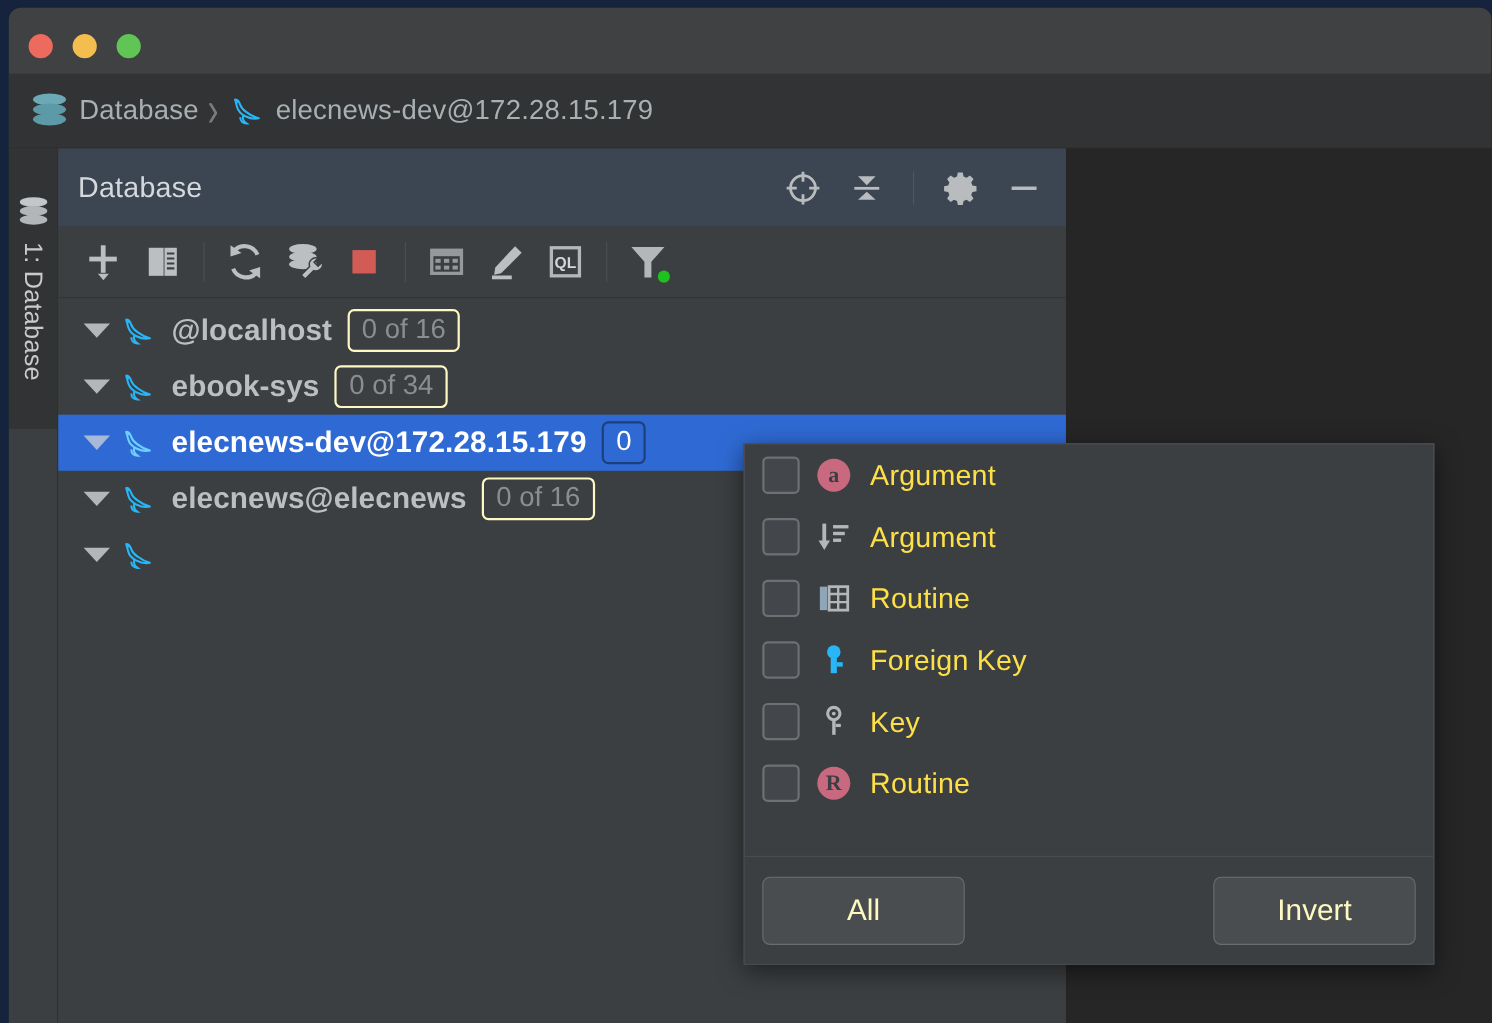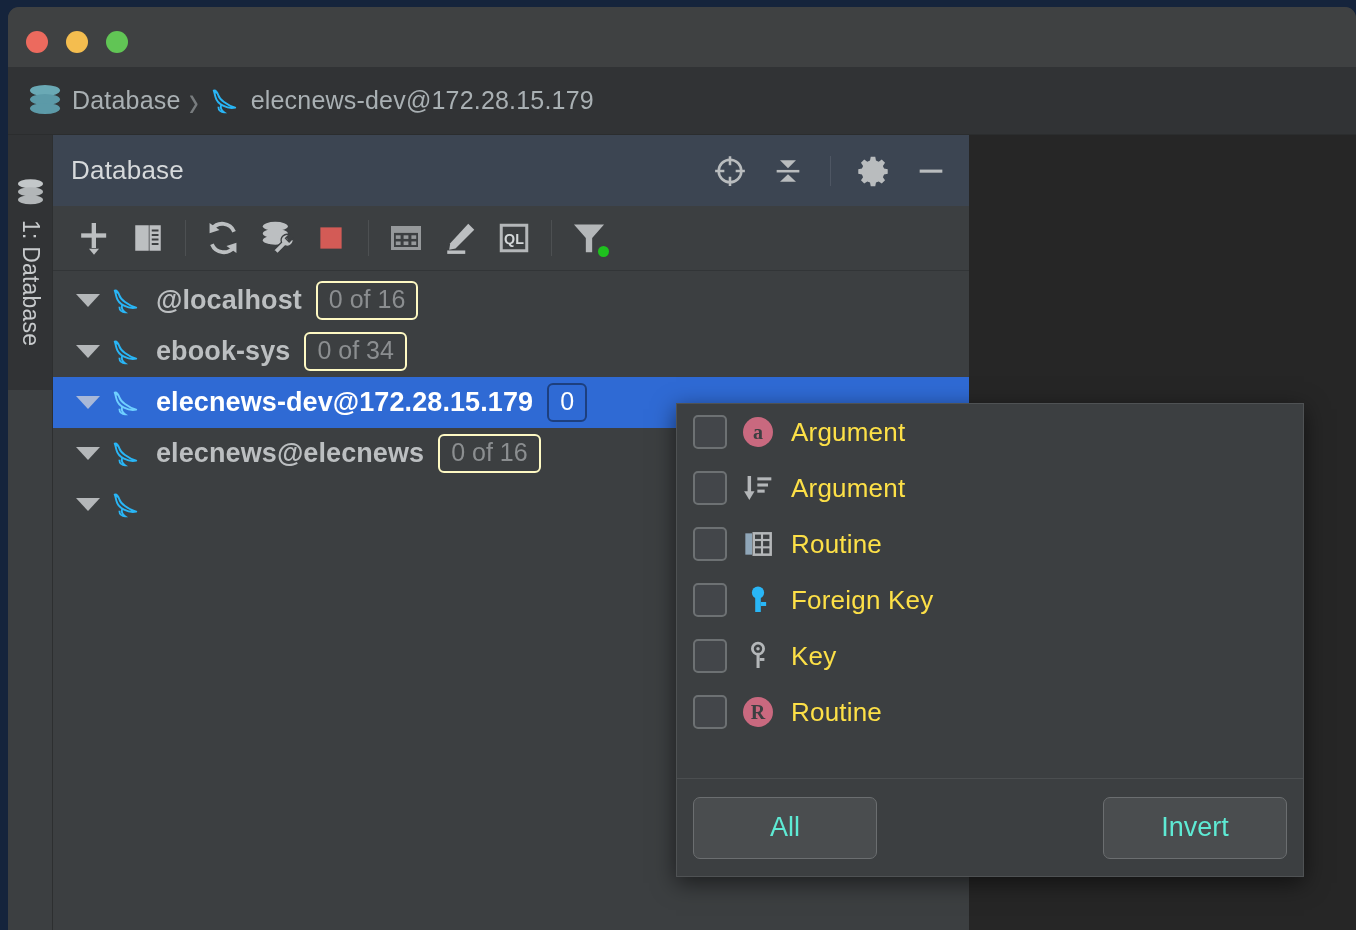--- a/index.html
+++ b/index.html
@@ -380,21 +380,21 @@
     justify-content: space-between;
     padding: 0 16px;
     box-sizing: border-box;
   }
   .pbtn {
     width: 182px;
     height: 60px;
     border: 1px solid #6b6e70;
     border-radius: 7px;
     background: #4a4d4f;
-    color: #5eead4;
+    color: #fef9c3;
     font-size: 27px;
     display: flex;
     align-items: center;
     justify-content: center;
     font-family: "Liberation Sans", sans-serif;
   }
 
   
   .ghost-badge {
     position: absolute;

